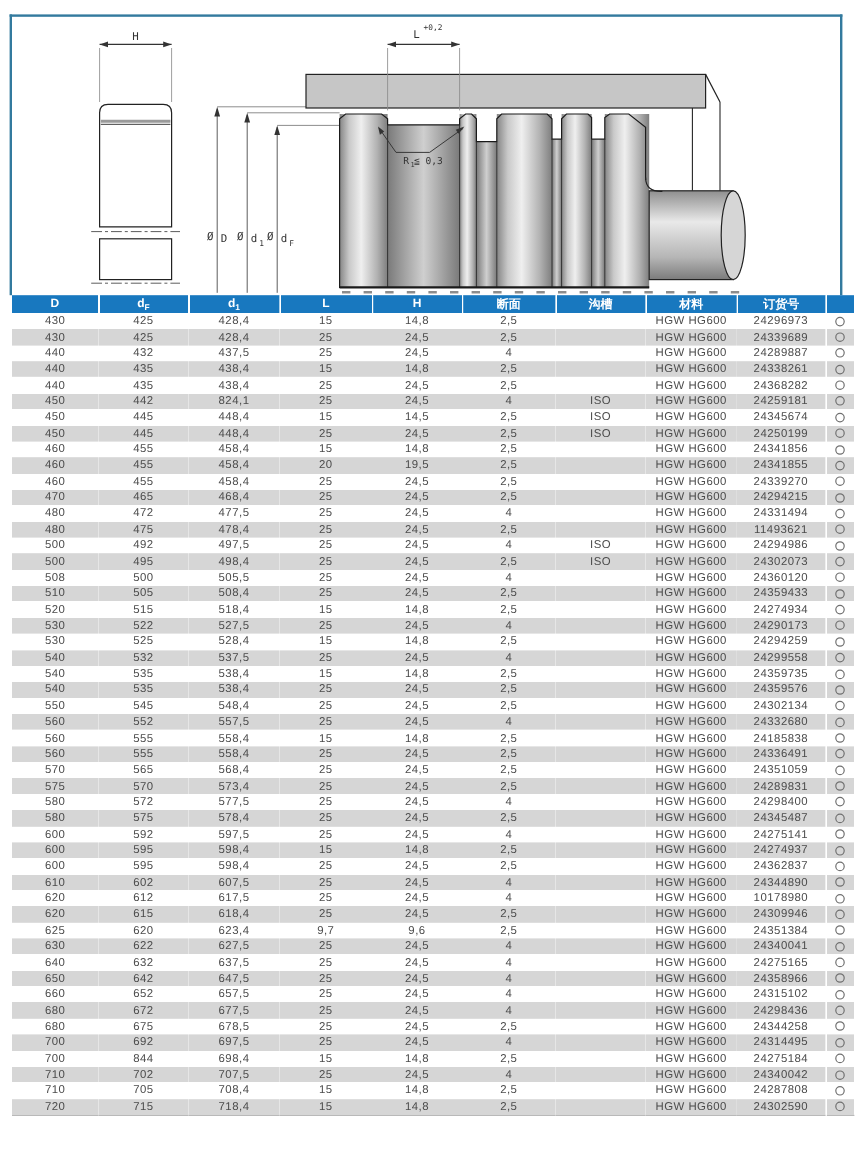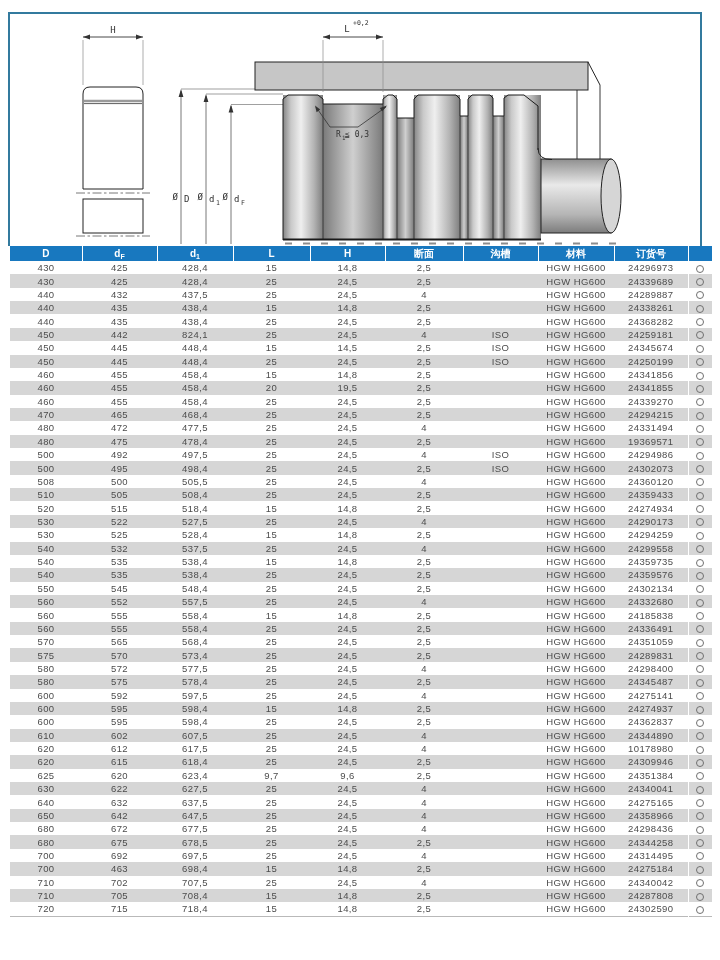--- a/index.html
+++ b/index.html
@@ -375,21 +375,21 @@
       </tr>
       <tr>
         <td>480</td>
         <td>475</td>
         <td>478,4</td>
         <td>25</td>
         <td>24,5</td>
         <td>2,5</td>
         <td></td>
         <td>HGW HG600</td>
-        <td>19369571</td>
+        <td>11493621</td>
         <td class="avail-cell"><span class="avail-dot"></span></td>
       </tr>
       <tr>
         <td>500</td>
         <td>492</td>
         <td>497,5</td>
         <td>25</td>
         <td>24,5</td>
         <td>4</td>
         <td>ISO</td>
@@ -715,20 +715,32 @@
         <td>647,5</td>
         <td>25</td>
         <td>24,5</td>
         <td>4</td>
         <td></td>
         <td>HGW HG600</td>
         <td>24358966</td>
         <td class="avail-cell"><span class="avail-dot"></span></td>
       </tr>
       <tr>
+        <td>660</td>
+        <td>652</td>
+        <td>657,5</td>
+        <td>25</td>
+        <td>24,5</td>
+        <td>4</td>
+        <td></td>
+        <td>HGW HG600</td>
+        <td>24315102</td>
+        <td class="avail-cell"><span class="avail-dot"></span></td>
+      </tr>
+      <tr>
         <td>680</td>
         <td>672</td>
         <td>677,5</td>
         <td>25</td>
         <td>24,5</td>
         <td>4</td>
         <td></td>
         <td>HGW HG600</td>
         <td>24298436</td>
         <td class="avail-cell"><span class="avail-dot"></span></td>
@@ -752,21 +764,21 @@
         <td>25</td>
         <td>24,5</td>
         <td>4</td>
         <td></td>
         <td>HGW HG600</td>
         <td>24314495</td>
         <td class="avail-cell"><span class="avail-dot"></span></td>
       </tr>
       <tr>
         <td>700</td>
-        <td>463</td>
+        <td>844</td>
         <td>698,4</td>
         <td>15</td>
         <td>14,8</td>
         <td>2,5</td>
         <td></td>
         <td>HGW HG600</td>
         <td>24275184</td>
         <td class="avail-cell"><span class="avail-dot"></span></td>
       </tr>
       <tr>

